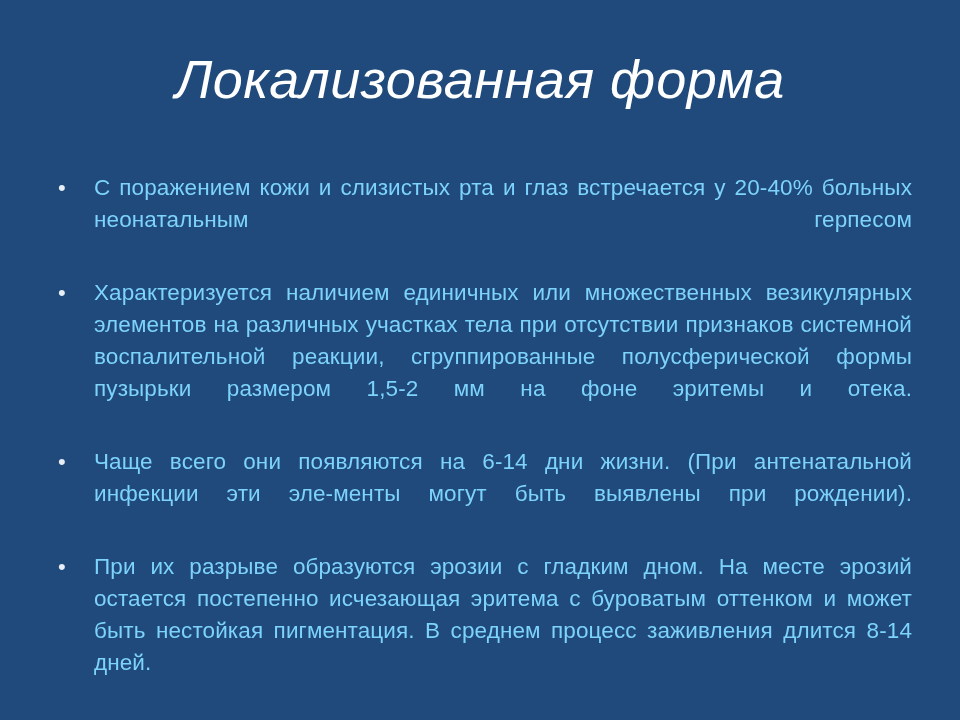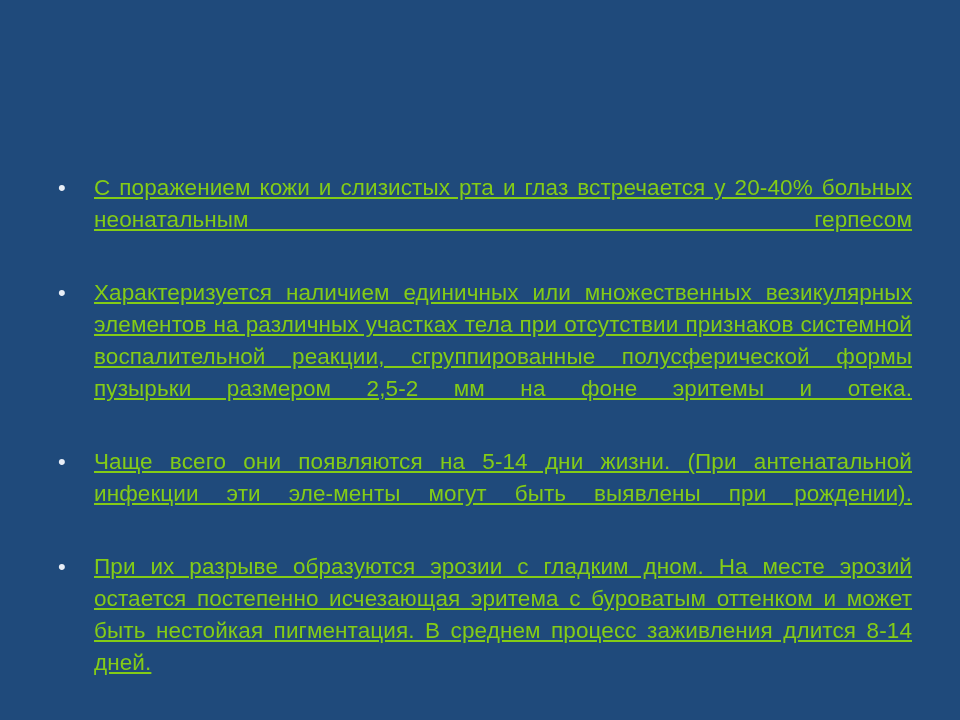--- a/index.html
+++ b/index.html
@@ -65,57 +65,57 @@
     text-align: left;
     padding-left: 6px;
     box-sizing: border-box;
     user-select: none;
   }
 
   .bullet-text {
     flex: 1 1 auto;
     font-size: 22.5px;
     line-height: 32px;
-    color: #84cc16;
+    color: #7dd3fc;
     text-align: justify;
     text-justify: inter-word;
     letter-spacing: 0.1px;
     word-spacing: 0.3px;
     hyphens: none;
-    text-decoration: underline;
   }
 
   
   .bullet-text::after {
     content: "";
     display: inline-block;
     width: 100%;
   }
 </style>
 </head>
 <body>
 
 <div class="slide">
 
+  <div class="slide-title">Локализованная форма</div>
 
   <div class="body-block">
 
     <div class="bullet-row">
       <span class="bullet-marker">•</span>
       <span class="bullet-text">С поражением кожи и слизистых рта и глаз встречается у 20-40% больных неонатальным герпесом</span>
     </div>
 
     <div class="bullet-row">
       <span class="bullet-marker">•</span>
-      <span class="bullet-text">Характеризуется наличием единичных или множественных везикулярных элементов на различных участках тела при отсутствии признаков системной воспалительной реакции,  сгруппированные полусферической формы пузырьки размером 2,5-2 мм на фоне эритемы и отека.</span>
+      <span class="bullet-text">Характеризуется наличием единичных или множественных везикулярных элементов на различных участках тела при отсутствии признаков системной воспалительной реакции,  сгруппированные полусферической формы пузырьки размером 1,5-2 мм на фоне эритемы и отека.</span>
     </div>
 
     <div class="bullet-row">
       <span class="bullet-marker">•</span>
-      <span class="bullet-text">Чаще всего они появляются на 5-14 дни жизни. (При антенатальной инфекции эти эле-менты могут быть выявлены при рождении).</span>
+      <span class="bullet-text">Чаще всего они появляются на 6-14 дни жизни. (При антенатальной инфекции эти эле-менты могут быть выявлены при рождении).</span>
     </div>
 
     <div class="bullet-row">
       <span class="bullet-marker">•</span>
       <span class="bullet-text">При их разрыве образуются эрозии с гладким дном. На месте эрозий остается постепенно исчезающая эритема с буроватым оттенком и может быть нестойкая пигментация. В среднем процесс заживления длится 8-14 дней.</span>
     </div>
 
   </div>
 </div>
 

